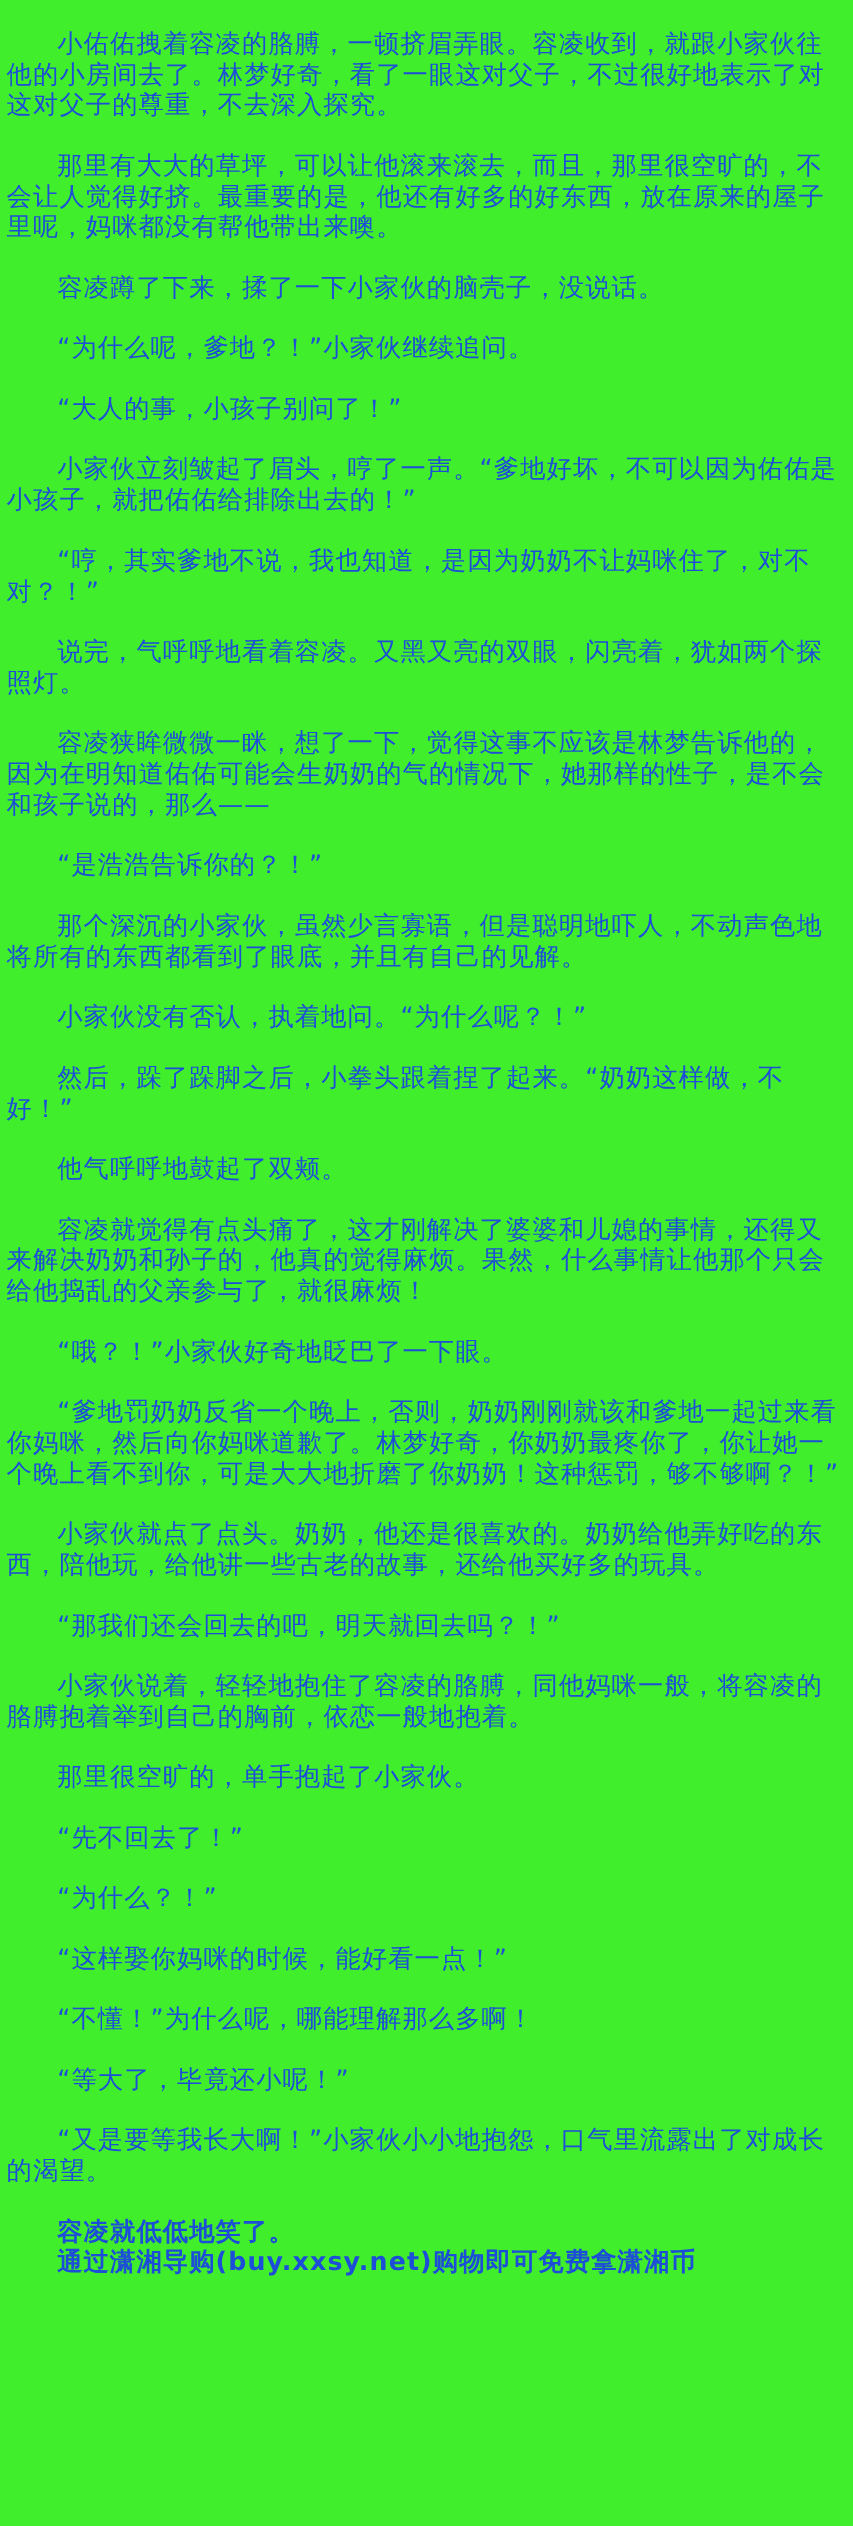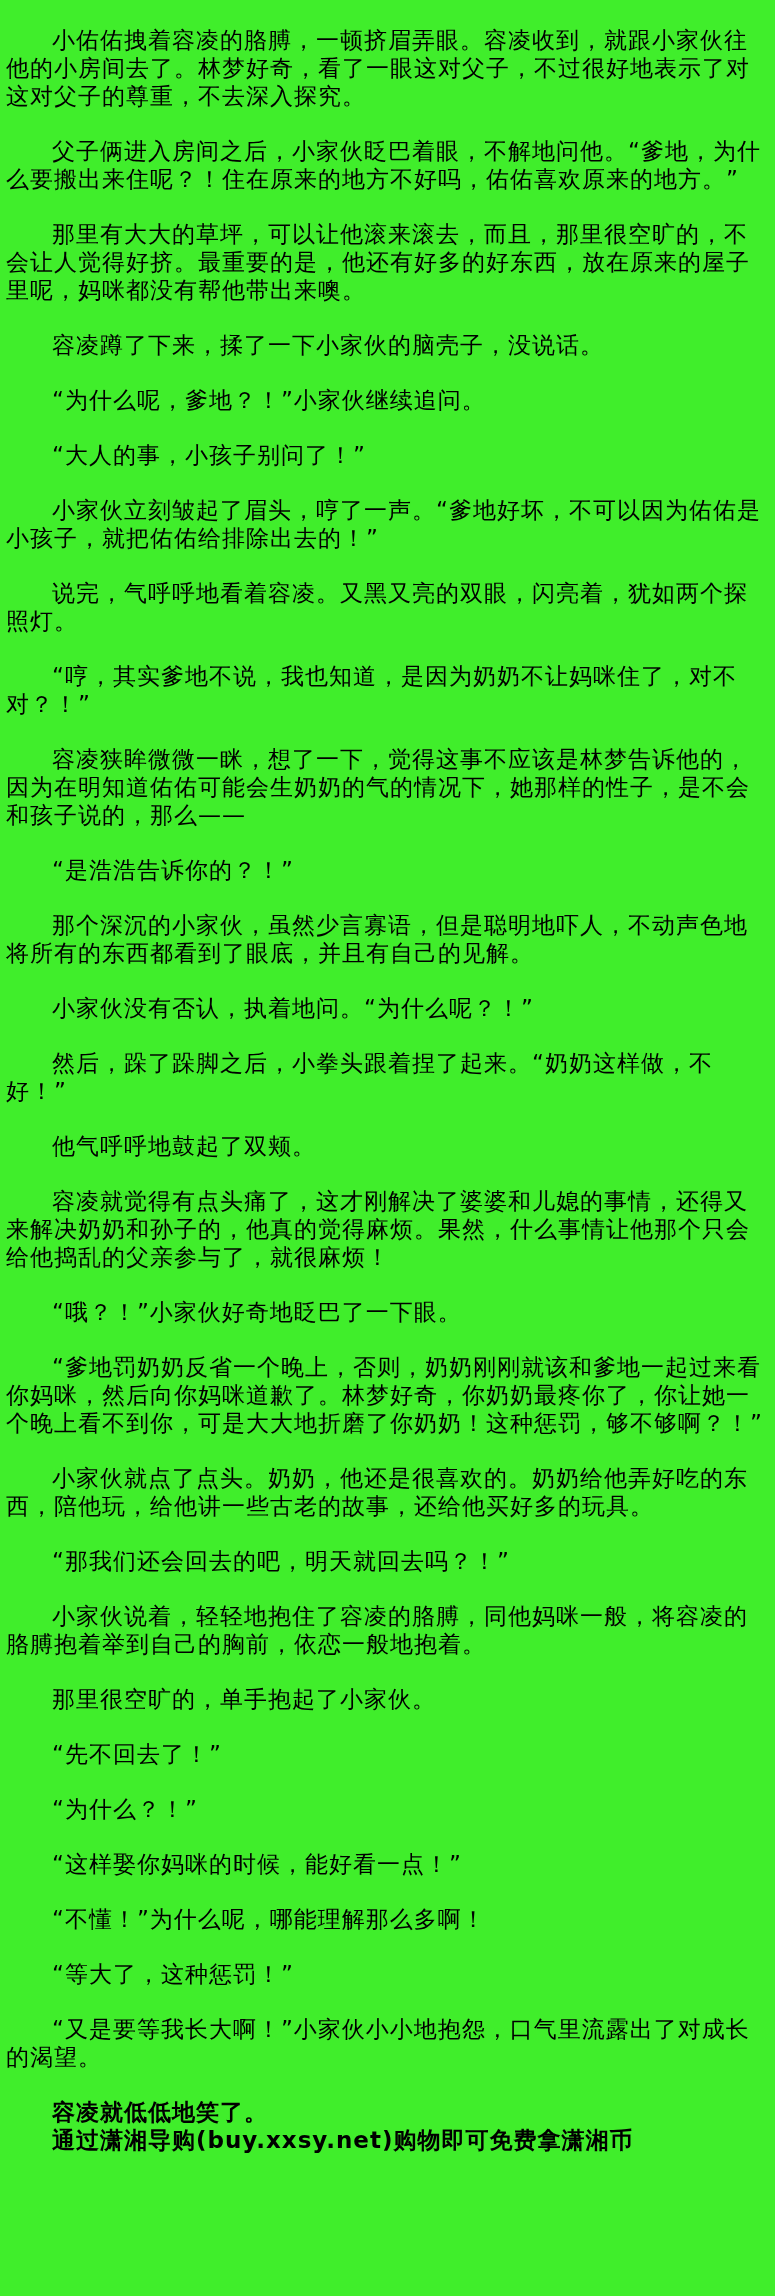--- a/index.html
+++ b/index.html
@@ -23,46 +23,45 @@
     font-weight: 400;
   }
   .para:last-child {
     margin-bottom: 0;
     font-weight: bold;
   }
 </style>
 </head>
 <body style="background-color: rgb(64, 238, 43);">
 
-<div class="page" style="background-color: rgb(64, 238, 43); color: #000000;">
+<div class="page" style="background-color: rgb(64, 238, 43); color: #1d4ed8;">
   <div>
       <p class="para">小佑佑拽着容凌的胳膊，一顿挤眉弄眼。容凌收到，就跟小家伙往他的小房间去了。林梦好奇，看了一眼这对父子，不过很好地表示了对这对父子的尊重，不去深入探究。</p>
-      <p class="para">父子俩进入房间之后，小家伙眨巴着眼，不解地问他。“爹地，为什么要搬出来住呢？！住在原来的地方不好吗，佑佑喜欢原来的地方。”</p>
       <p class="para">那里有大大的草坪，可以让他滚来滚去，而且，那里很空旷的，不会让人觉得好挤。最重要的是，他还有好多的好东西，放在原来的屋子里呢，妈咪都没有帮他带出来噢。</p>
       <p class="para">容凌蹲了下来，揉了一下小家伙的脑壳子，没说话。</p>
       <p class="para">“为什么呢，爹地？！”小家伙继续追问。</p>
       <p class="para">“大人的事，小孩子别问了！”</p>
       <p class="para">小家伙立刻皱起了眉头，哼了一声。“爹地好坏，不可以因为佑佑是小孩子，就把佑佑给排除出去的！”</p>
+      <p class="para">“哼，其实爹地不说，我也知道，是因为奶奶不让妈咪住了，对不对？！”</p>
       <p class="para">说完，气呼呼地看着容凌。又黑又亮的双眼，闪亮着，犹如两个探照灯。</p>
-      <p class="para">“哼，其实爹地不说，我也知道，是因为奶奶不让妈咪住了，对不对？！”</p>
       <p class="para">容凌狭眸微微一眯，想了一下，觉得这事不应该是林梦告诉他的，因为在明知道佑佑可能会生奶奶的气的情况下，她那样的性子，是不会和孩子说的，那么——</p>
       <p class="para">“是浩浩告诉你的？！”</p>
       <p class="para">那个深沉的小家伙，虽然少言寡语，但是聪明地吓人，不动声色地将所有的东西都看到了眼底，并且有自己的见解。</p>
       <p class="para">小家伙没有否认，执着地问。“为什么呢？！”</p>
       <p class="para">然后，跺了跺脚之后，小拳头跟着捏了起来。“奶奶这样做，不好！”</p>
       <p class="para">他气呼呼地鼓起了双颊。</p>
       <p class="para">容凌就觉得有点头痛了，这才刚解决了婆婆和儿媳的事情，还得又来解决奶奶和孙子的，他真的觉得麻烦。果然，什么事情让他那个只会给他捣乱的父亲参与了，就很麻烦！</p>
       <p class="para">“哦？！”小家伙好奇地眨巴了一下眼。</p>
       <p class="para">“爹地罚奶奶反省一个晚上，否则，奶奶刚刚就该和爹地一起过来看你妈咪，然后向你妈咪道歉了。林梦好奇，你奶奶最疼你了，你让她一个晚上看不到你，可是大大地折磨了你奶奶！这种惩罚，够不够啊？！”</p>
       <p class="para">小家伙就点了点头。奶奶，他还是很喜欢的。奶奶给他弄好吃的东西，陪他玩，给他讲一些古老的故事，还给他买好多的玩具。</p>
       <p class="para">“那我们还会回去的吧，明天就回去吗？！”</p>
       <p class="para">小家伙说着，轻轻地抱住了容凌的胳膊，同他妈咪一般，将容凌的胳膊抱着举到自己的胸前，依恋一般地抱着。</p>
       <p class="para">那里很空旷的，单手抱起了小家伙。</p>
       <p class="para">“先不回去了！”</p>
       <p class="para">“为什么？！”</p>
       <p class="para">“这样娶你妈咪的时候，能好看一点！”</p>
       <p class="para">“不懂！”为什么呢，哪能理解那么多啊！</p>
-      <p class="para">“等大了，这种惩罚！”</p>
+      <p class="para">“等大了，毕竟还小呢！”</p>
       <p class="para">“又是要等我长大啊！”小家伙小小地抱怨，口气里流露出了对成长的渴望。</p>
       <p class="para">容凌就低低地笑了。</p>
     </div>
   <p class="para">通过潇湘导购(buy.xxsy.net)购物即可免费拿潇湘币</p>
 </div>
 
 </body></html>

